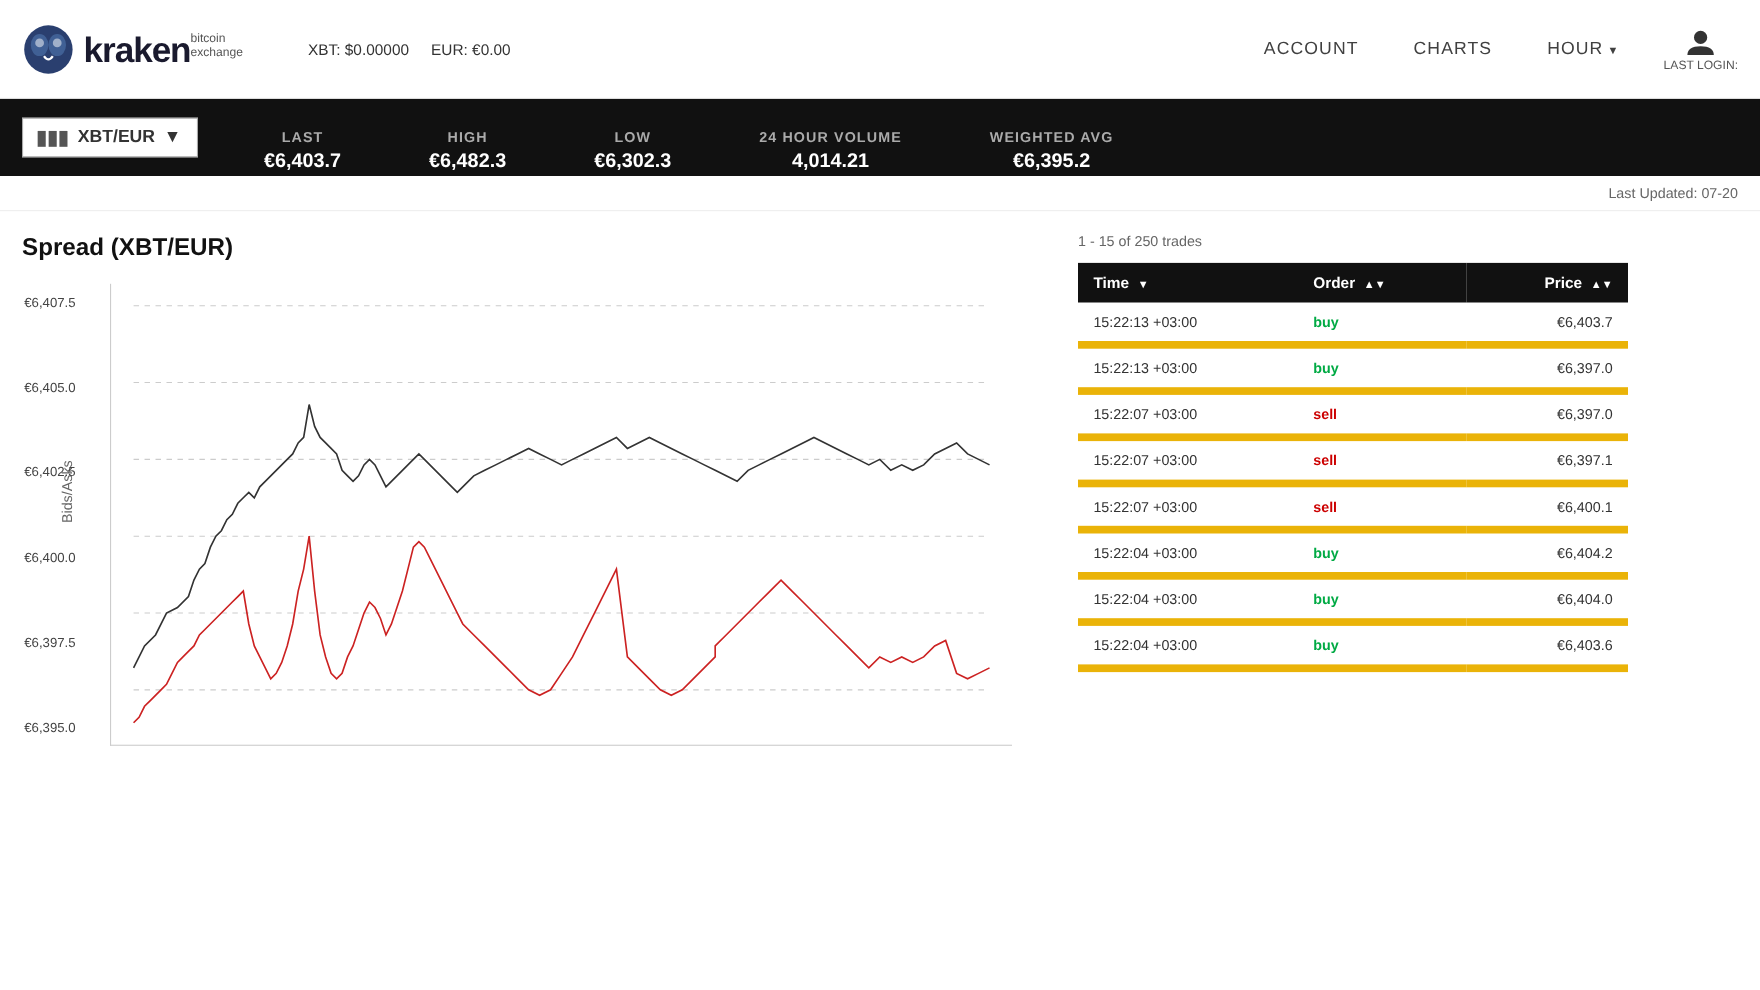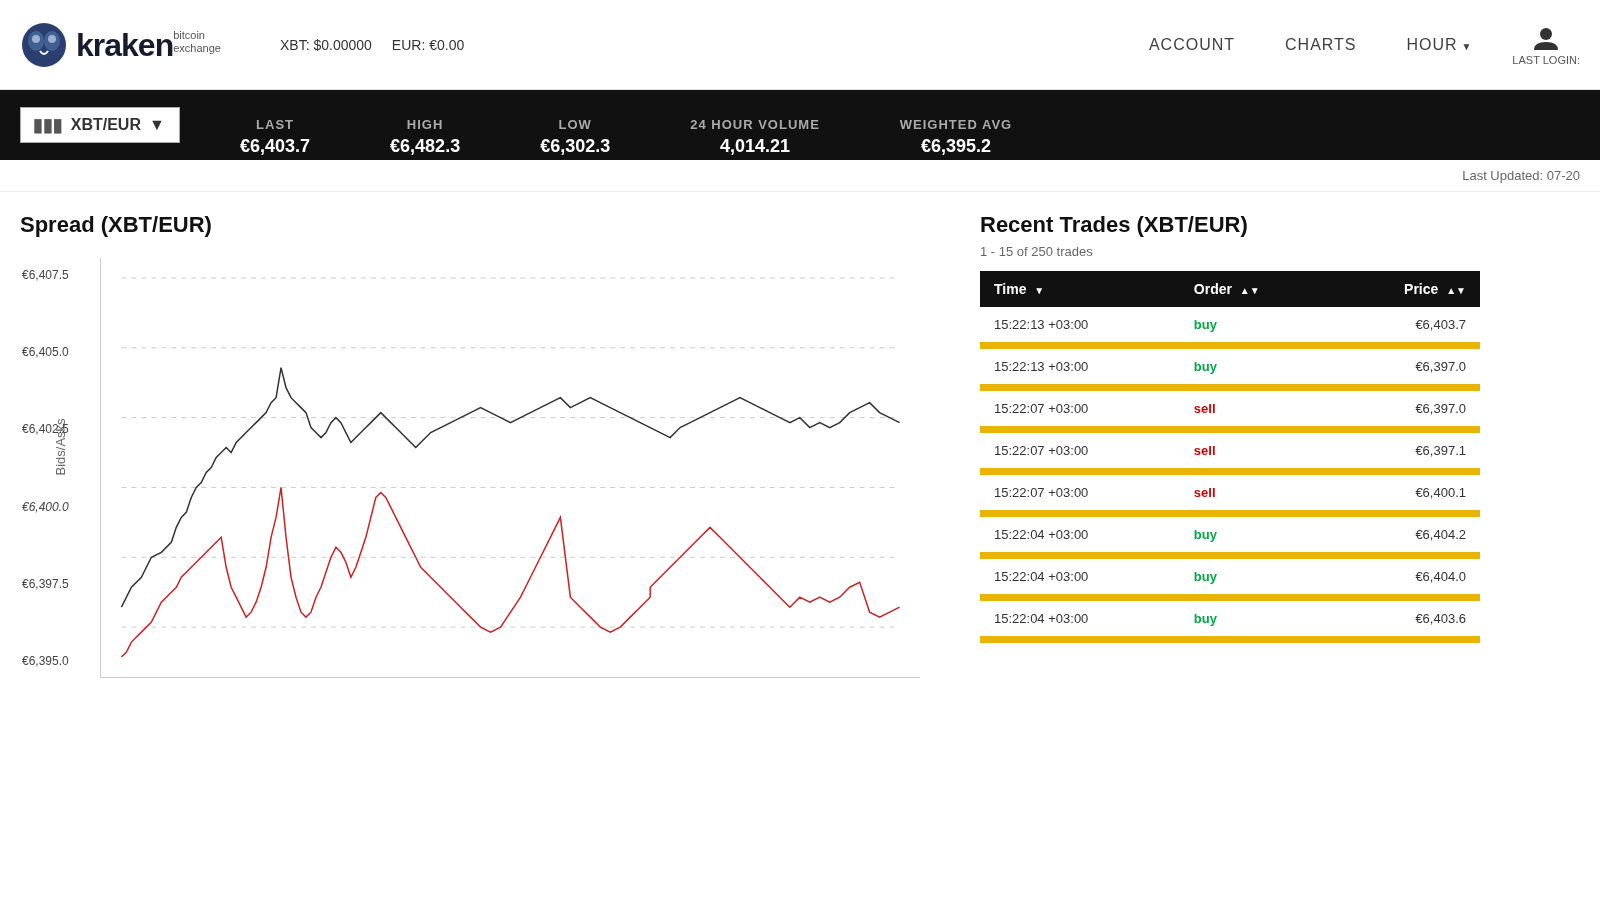--- a/index.html
+++ b/index.html
@@ -296,21 +296,21 @@
     <h2 class="chart-title">Spread (XBT/EUR)</h2>
 
     <div style="position:relative; margin-left: 80px; margin-right: 20px;">
 
       <div style="position:absolute; left:-68px; top:50%; transform:rotate(-90deg) translateX(50%); font-size:13px; color:#666; white-space:nowrap;">Bids/Asks</div>
 
       <div style="position:absolute; left:-78px; top:10px; bottom:10px; display:flex; flex-direction:column; justify-content:space-between;">
         <span style="font-size:12px;color:#444;">€6,407.5</span>
         <span style="font-size:12px;color:#444;">€6,405.0</span>
         <span style="font-size:12px;color:#444;">€6,402.5</span>
-        <span style="font-size:12px;color:#444;font-style:italic;">€6,400.0</span>
+        <span style="font-size:12px;color:#444;">€6,400.0</span>
         <span style="font-size:12px;color:#444;">€6,397.5</span>
         <span style="font-size:12px;color:#444;">€6,395.0</span>
       </div>
 
       <svg width="100%" height="420" viewBox="0 0 780 420" xmlns="http://www.w3.org/2000/svg" style="border-left:1px solid #ccc; border-bottom:1px solid #ccc; display:block;">
 
         <line x1="0" y1="20" x2="780" y2="20" stroke="#ccc" stroke-dasharray="5,5"></line>
         <line x1="0" y1="90" x2="780" y2="90" stroke="#ccc" stroke-dasharray="5,5"></line>
         <line x1="0" y1="160" x2="780" y2="160" stroke="#ccc" stroke-dasharray="5,5"></line>
         <line x1="0" y1="230" x2="780" y2="230" stroke="#ccc" stroke-dasharray="5,5"></line>
@@ -322,21 +322,20 @@
           "></polyline>
 
         <polyline fill="none" stroke="#cc2222" stroke-width="1.5" points="
             0,400 5,395 10,385 15,380 20,375 25,370 30,365 35,355 40,345 45,340 50,335 55,330 60,320 65,315 70,310 75,305 80,300 85,295 90,290 95,285 100,280 105,310 110,330 115,340 120,350 125,360 130,355 135,345 140,330 145,310 150,280 155,260 160,230 165,280 170,320 175,340 180,355 185,360 190,355 195,340 200,330 205,315 210,300 215,290 220,295 225,305 230,320 235,310 240,295 245,280 250,260 255,240 260,235 265,240 270,250 275,260 280,270 285,280 290,290 295,300 300,310 310,320 320,330 330,340 340,350 350,360 360,370 370,375 380,370 390,355 400,340 410,320 420,300 430,280 440,260 450,340 460,350 470,360 480,370 490,375 500,370 510,360 520,350 530,340 530,330 540,320 550,310 560,300 570,290 580,280 590,270 600,280 610,290 620,300 630,310 640,320 650,330 660,340 670,350 680,340 690,345 700,340 710,345 720,340 730,330 740,325 750,355 760,360 770,355 780,350
           "></polyline>
       </svg>
     </div>
   </div>
 
   <div class="trades-section">
-    <h2 class="trades-title">Recent Trades (XBT/EUR)</h2>
     <p class="trades-subtitle">1 - 15 of 250 trades</p>
 
     <table class="trades-table">
       <thead>
         <tr>
           <th>
             <span>Time</span>
             <span class="sort-icon">▼</span>
           </th>
           <th>

